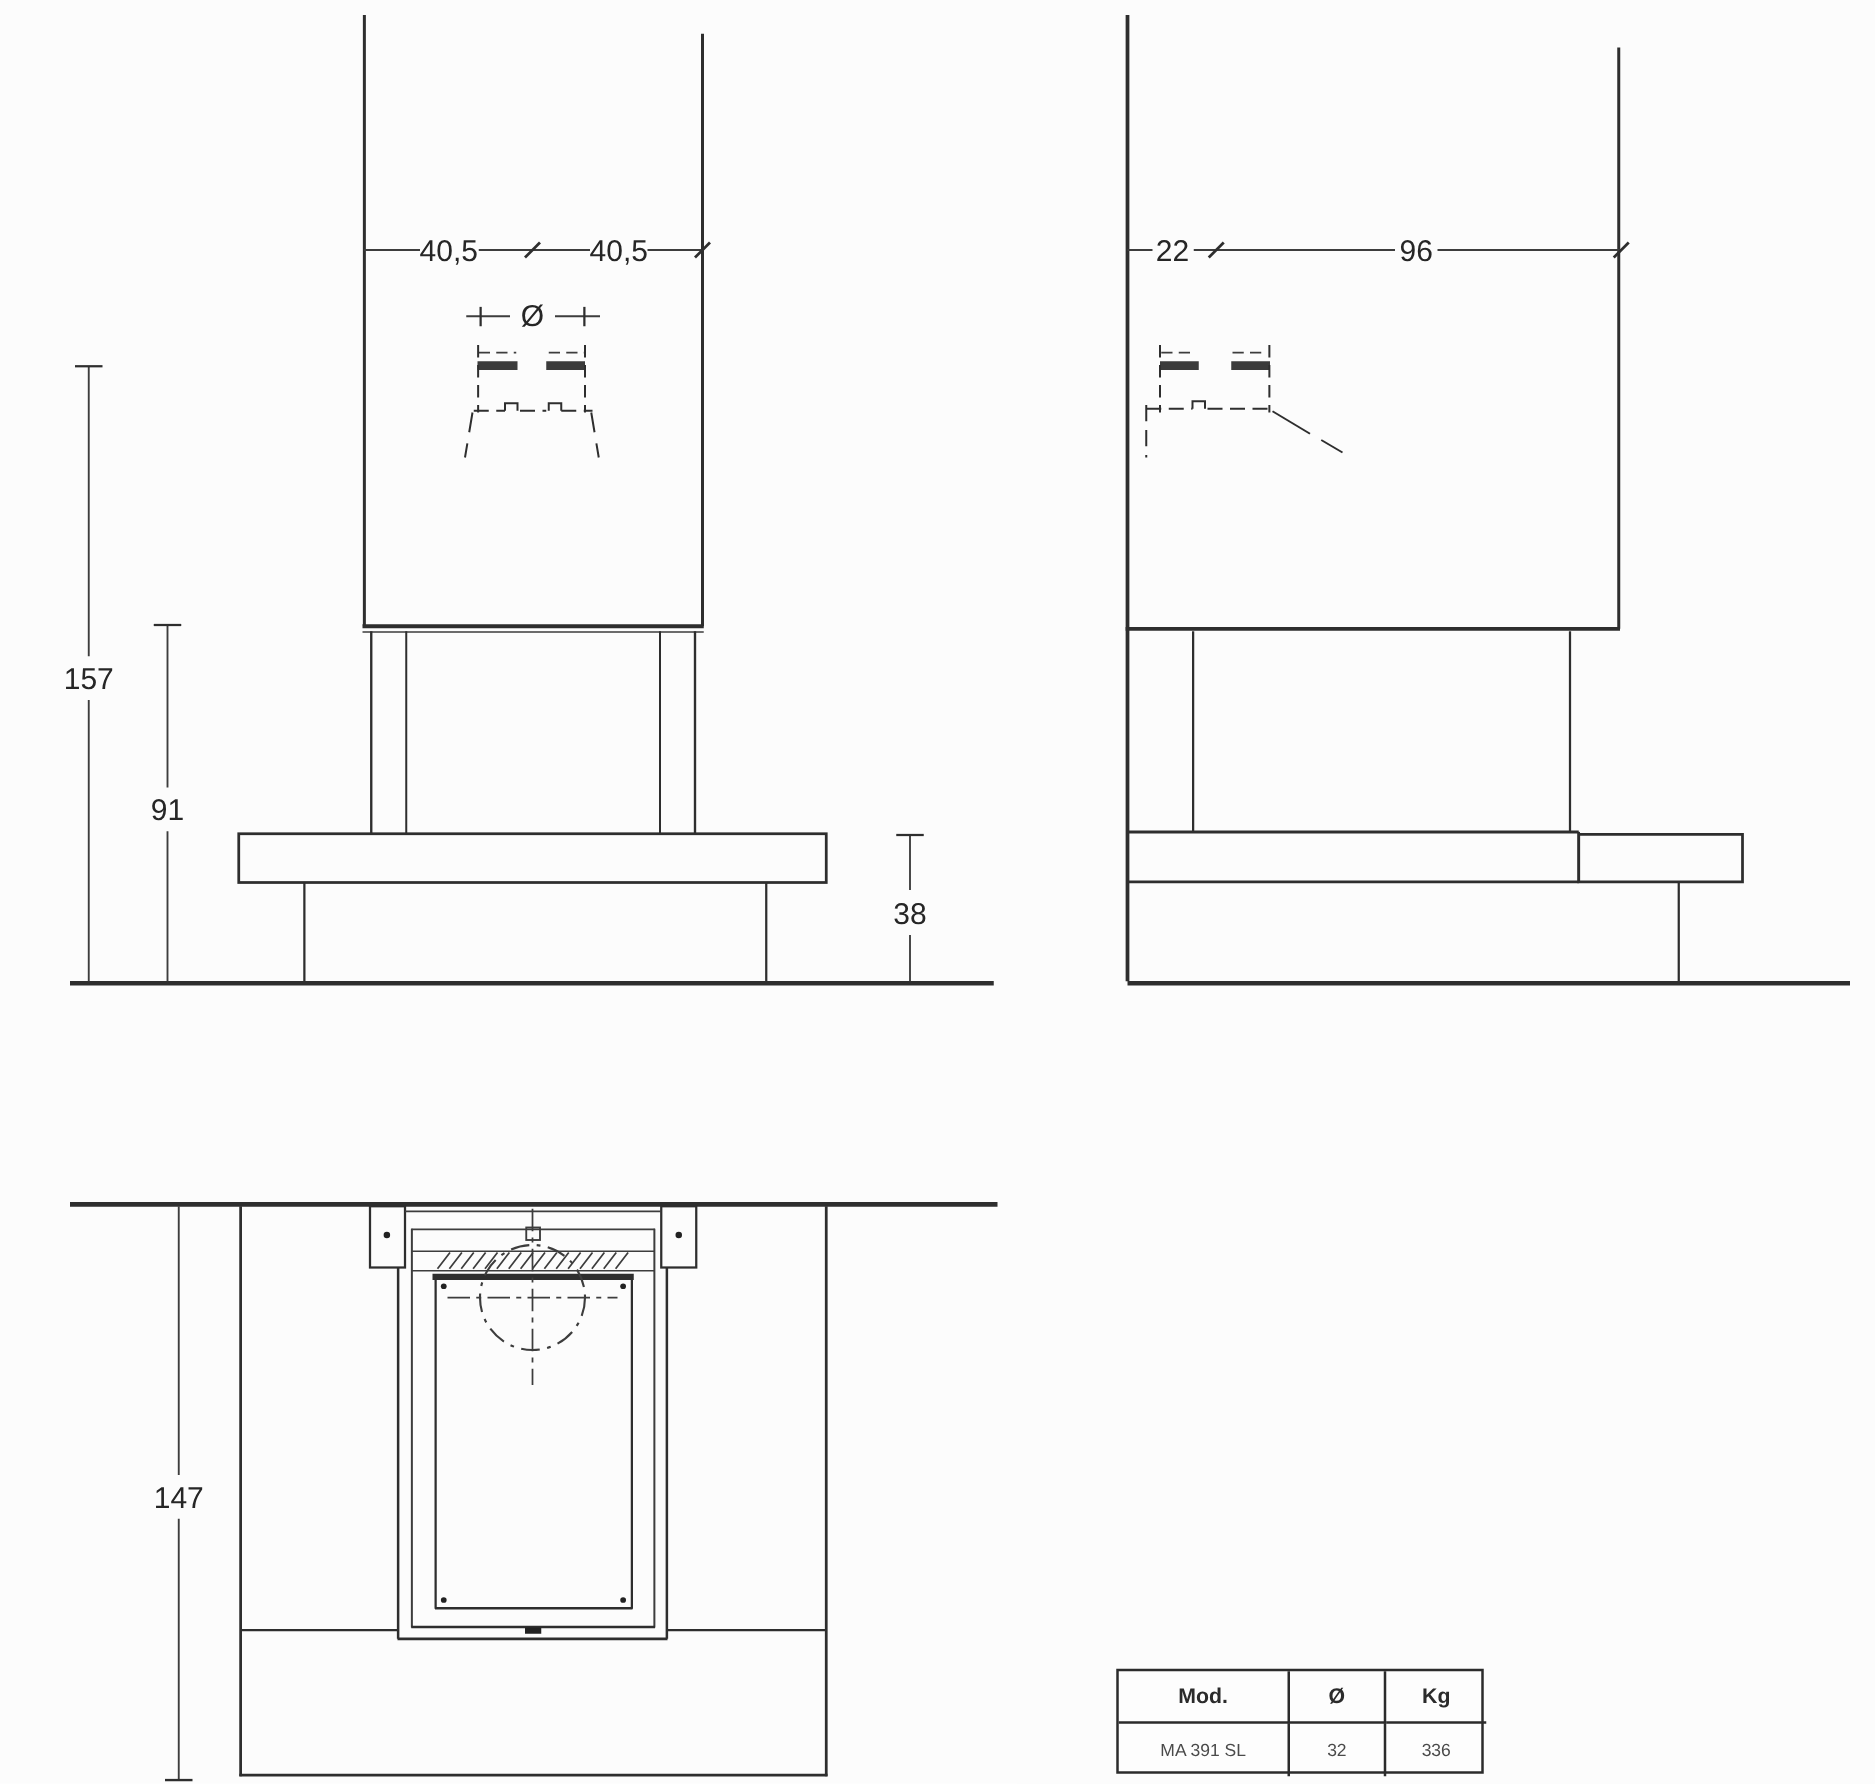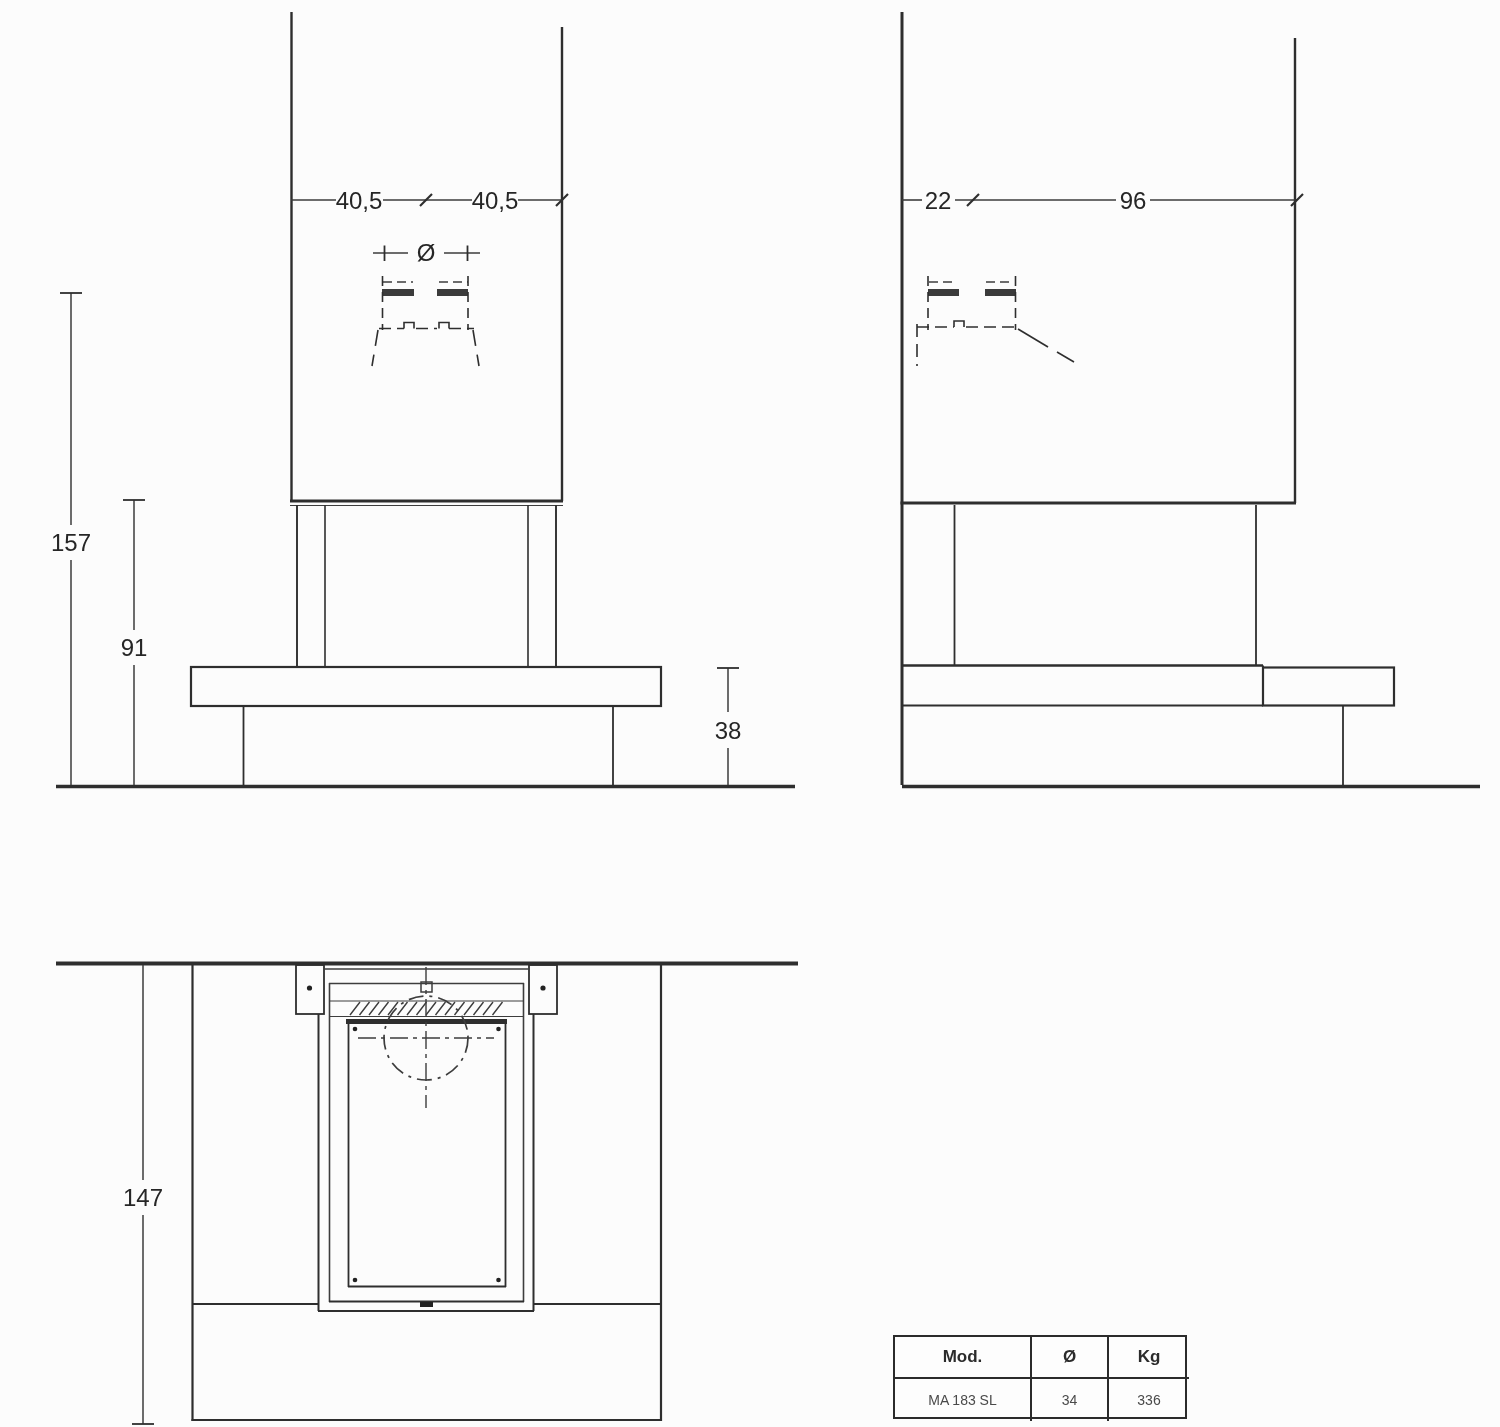--- a/index.html
+++ b/index.html
@@ -240,18 +240,18 @@
     </g>
   </g>
 </svg>
 
 
 <div id="spec-table">
   <div class="cell hdr">Mod.</div>
   <div class="cell hdr">Ø</div>
   <div class="cell hdr last-col">Kg</div>
 
-  <div class="cell val last-row">MA 183 SL</div>
-  <div class="cell val last-row">34</div>
+  <div class="cell val last-row">MA 391 SL</div>
+  <div class="cell val last-row">32</div>
   <div class="cell val last-col last-row">336</div>
 </div>
 
 </div>
 
 </body></html>

